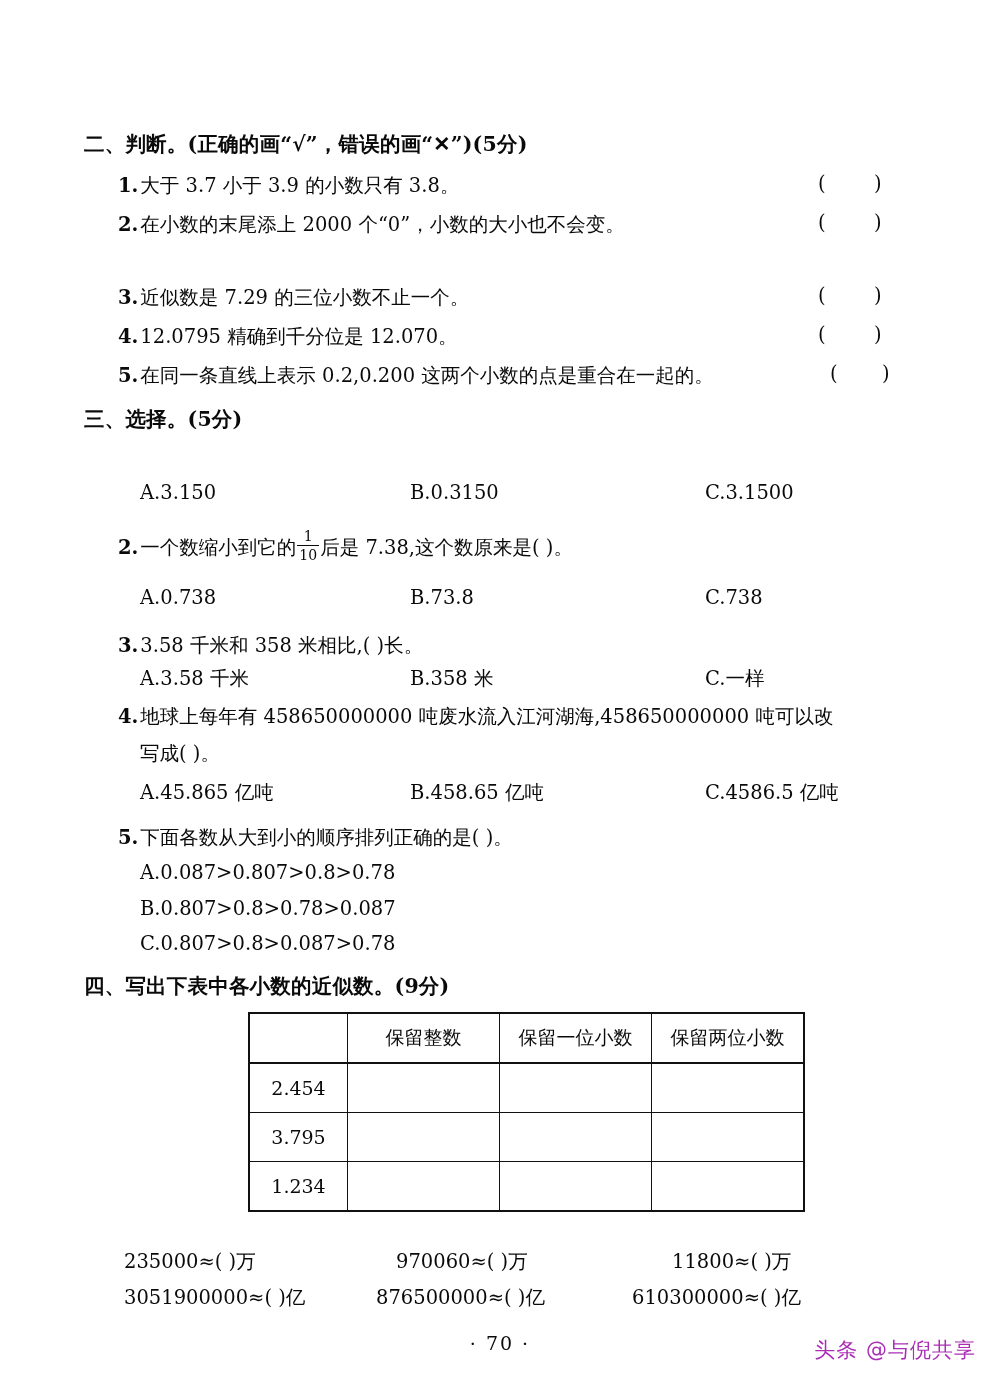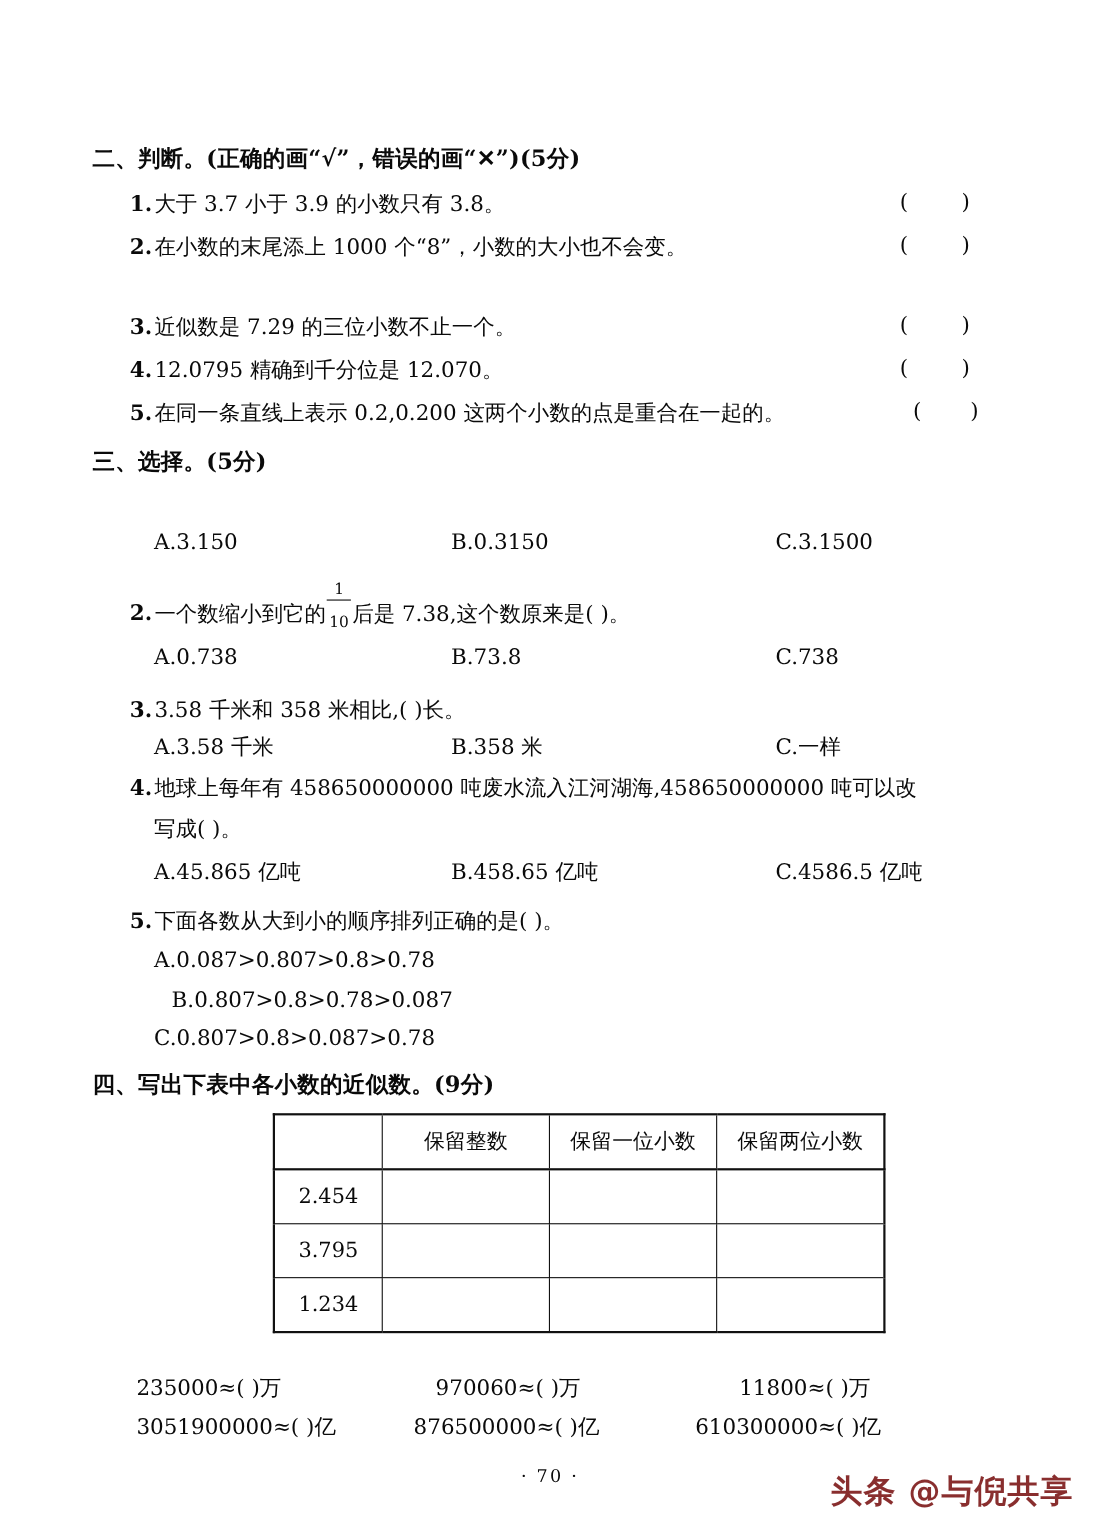--- a/index.html
+++ b/index.html
@@ -71,21 +71,21 @@
     display: block;
     padding: 0 2px;
   }
   .frac .bar {
     display: block;
     border-bottom: 1.4px solid #0a0a0a;
     margin: 1px 0;
   }
   .frac .num-bot {
     display: block;
-    padding: 12px 2px;
+    padding: 1px 2px;
     text-align: right;
   }
 
   
   #approx-table {
     position: absolute;
     left: 248px;
     top: 1012px;
     width: 519px;
     border-collapse: collapse;
@@ -116,51 +116,51 @@
   #approx-table td:last-child { border-right-width: 2.4px; }
   .fiveitem { position: absolute; white-space: nowrap; }
 
   
   #pagenum {
     position: absolute;
     left: 0;
     right: 0;
     top: 1332px;
     text-align: center;
-    font-size: 16px;
+    font-size: 19px;
     letter-spacing: 2px;
   }
   #watermark {
     position: absolute;
     right: 24px;
     top: 1336px;
     font-family: "DejaVu Sans", "Liberation Sans", sans-serif;
-    font-size: 29px;
-    font-weight: bold;
-    color: #7f1d1d;
+    font-size: 21px;
+    font-weight: normal;
+    color: #a21caf;
     letter-spacing: 1px;
     opacity: 0.92;
     white-space: nowrap;
   }
 </style>
 </head>
 <body>
 
 <div id="page">
 
   <div class="sec-head" style="top:130px;">二、判断。(正确的画“√”，错误的画“✕”)(5分)</div>
 
   <div class="q" style="top:172px;">
     <span class="num">1.</span><span>大于 3.7 小于 3.9 的小数只有 3.8。</span>
   </div>
   <div class="judge-paren paren-open" style="top:172px;">(</div>
   <div class="judge-paren paren-close" style="top:172px;">)</div>
 
   <div class="q" style="top:211px;">
-    <span class="num">2.</span><span>在小数的末尾添上 1000 个“8”，小数的大小也不会变。</span>
+    <span class="num">2.</span><span>在小数的末尾添上 2000 个“0”，小数的大小也不会变。</span>
   </div>
   <div class="judge-paren paren-open" style="top:211px;">(</div>
   <div class="judge-paren paren-close" style="top:211px;">)</div>
 
   <div class="q" style="top:284px;">
     <span class="num">3.</span><span>近似数是 7.29 的三位小数不止一个。</span>
   </div>
   <div class="judge-paren paren-open" style="top:284px;">(</div>
   <div class="judge-paren paren-close" style="top:284px;">)</div>
 
@@ -203,21 +203,21 @@
     <span>写成(        )。</span>
   </div>
   <div class="opt optA" style="top:779px;">A.45.865 亿吨</div>
   <div class="opt optB" style="top:779px;">B.458.65 亿吨</div>
   <div class="opt optC" style="top:779px;">C.4586.5 亿吨</div>
 
   <div class="q" style="top:824px;">
     <span class="num">5.</span><span>下面各数从大到小的顺序排列正确的是(        )。</span>
   </div>
   <div class="opt optA" style="top:861px;">A.0.087&gt;0.807&gt;0.8&gt;0.78</div>
-  <div class="opt optA" style="top:897px;margin-left:16px;">B.0.807&gt;0.8&gt;0.78&gt;0.087</div>
+  <div class="opt optA" style="top:897px;">B.0.807&gt;0.8&gt;0.78&gt;0.087</div>
   <div class="opt optA" style="top:932px;">C.0.807&gt;0.8&gt;0.087&gt;0.78</div>
 
   <div class="sec-head" style="top:972px;">四、写出下表中各小数的近似数。(9分)</div>
 
   <table id="approx-table">
     <thead>
       <tr class="outer-top">
         <td class="corner"></td>
         <td class="colh">保留整数</td>
         <td class="colh">保留一位小数</td>

